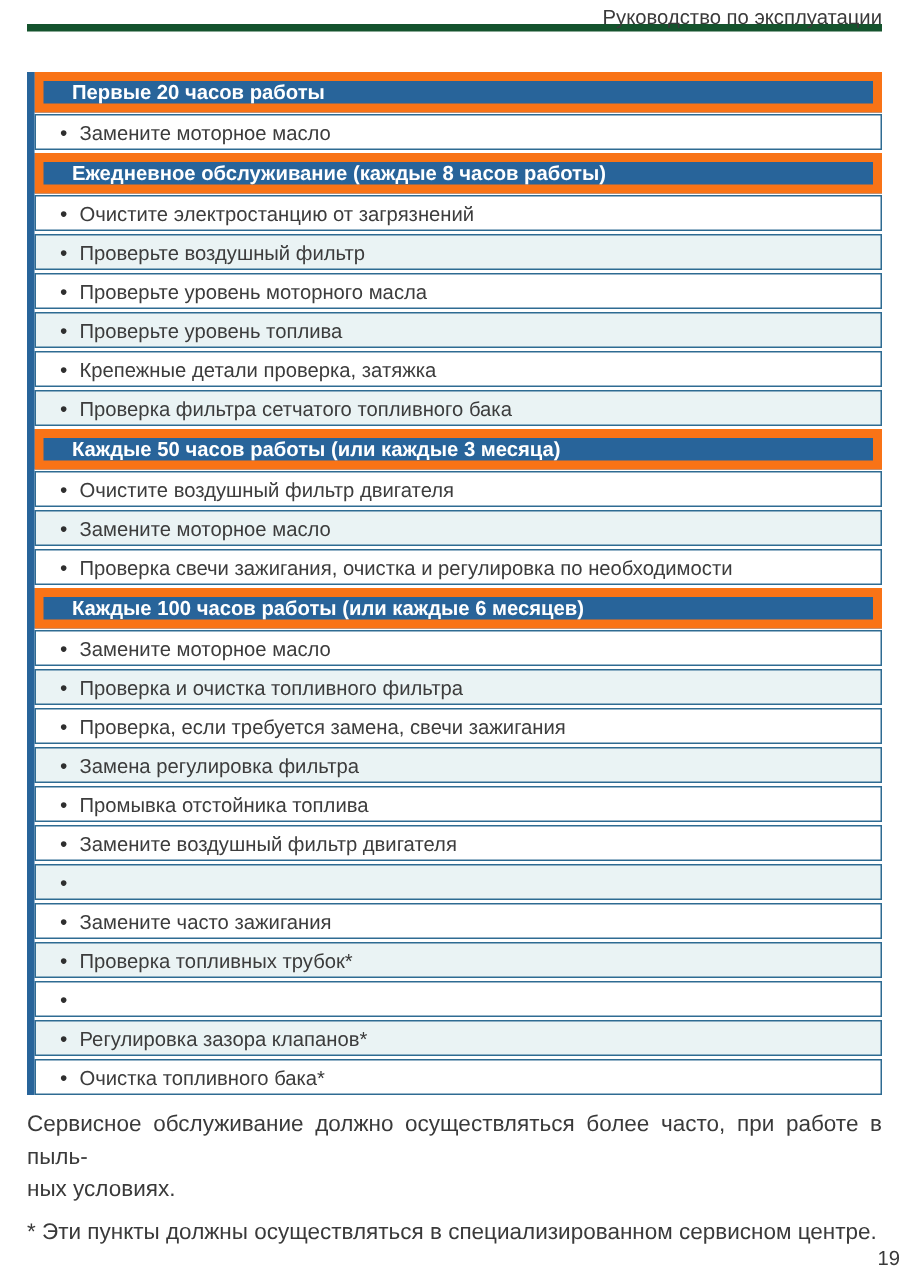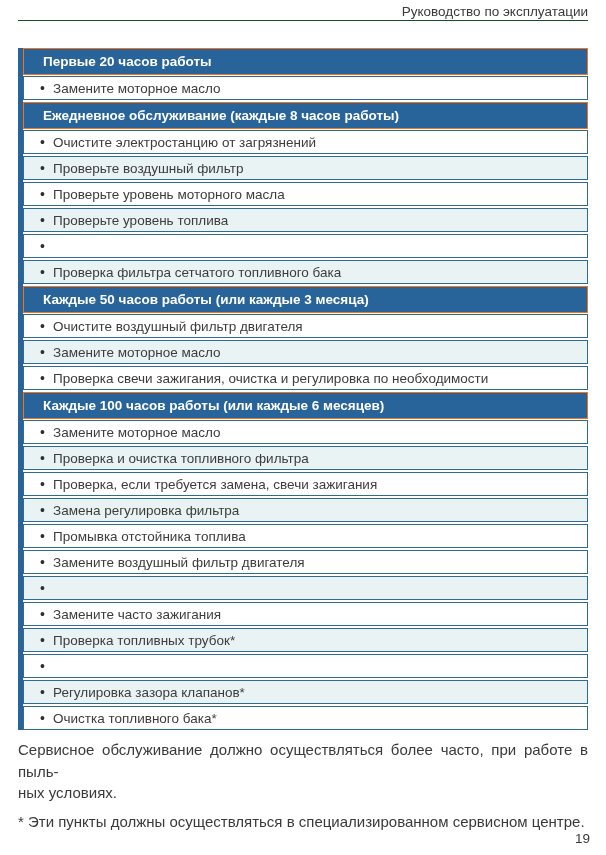--- a/index.html
+++ b/index.html
@@ -10,21 +10,21 @@
     height: 855px;
     background: #ffffff;
     font-family: "Liberation Sans", sans-serif;
     color: #3c3c3c;
     overflow: hidden;
   }
   .top-header {
     margin: 0 18px;
     padding-top: 3px;
     height: 21px;
-    border-bottom: 1px solid #14532d;
+    border-bottom: 5px solid #14532d;
     text-align: right;
     font-size: 13.5px;
     line-height: 17px;
     color: #3a3a3a;
   }
   .mtable {
     position: relative;
     margin: 27px 18px 0 18px;
     width: 570px;
     padding-left: 5px;
@@ -37,21 +37,21 @@
   }
   .trow {
     display: flex;
     align-items: center;
     font-size: 13.5px;
   }
   .sec-header {
     height: 27px;
     margin-bottom: 1px;
     background: #28649a;
-    border: 1px solid #f97316;
+    border: 6px solid #f97316;
     color: #ffffff;
     font-weight: bold;
     padding-left: 19px;
   }
   .item {
     height: 24px;
     margin-bottom: 2px;
     background: #ffffff;
     border: 1px solid #2e6b92;
     padding-left: 16px;
@@ -67,21 +67,21 @@
     margin: 9px 18px 0 18px;
     width: 570px;
     font-size: 15px;
     line-height: 21.5px;
     color: #3a3a3a;
   }
   .note-line-just { text-align: justify; text-align-last: justify; }
   .note-asterisk { margin-top: 7px; }
   .page-number {
     position: absolute;
-    right: 16px;
+    right: 6px;
     top: 831px;
     font-size: 13.5px;
     color: #3a3a3a;
   }
 </style>
 </head>
 <body>
 
 <div class="page">
 
@@ -114,20 +114,21 @@
     <div class="trow item">
       <span class="bullet">•</span>
       <span>Проверьте уровень моторного масла</span>
     </div>
     <div class="trow item alt">
       <span class="bullet">•</span>
       <span>Проверьте уровень топлива</span>
     </div>
     <div class="trow item">
       <span class="bullet">•</span>
+      <span>Крепежные детали проверка, затяжка</span>
     </div>
     <div class="trow item alt">
       <span class="bullet">•</span>
       <span>Проверка фильтра сетчатого топливного бака</span>
     </div>
 
     <div class="trow sec-header">
       <span>Каждые 50 часов работы (или каждые 3 месяца)</span>
     </div>
     <div class="trow item">

